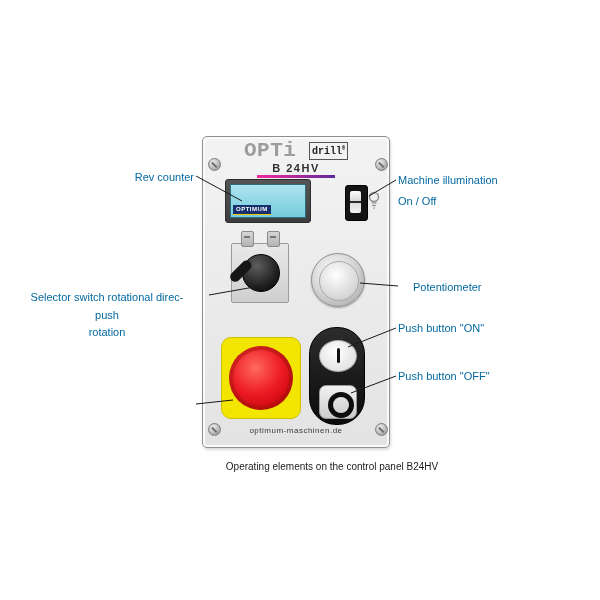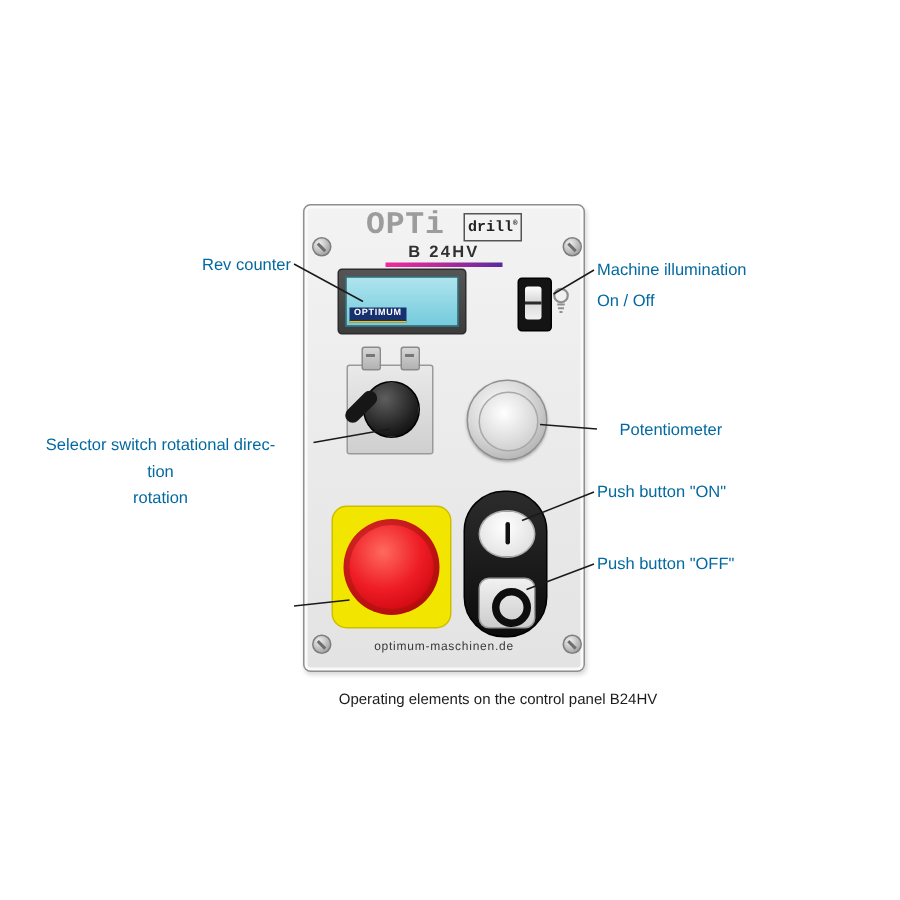--- a/index.html
+++ b/index.html
@@ -188,21 +188,21 @@
 
   <div class="lbl lbl-rev">Rev counter</div>
 
   <div class="lbl lbl-illum">
     <div>Machine illumination</div>
     <div>On / Off</div>
   </div>
 
   <div class="lbl lbl-sel">
     <div>Selector switch rotational direc-</div>
-    <div>tion</div>
+    <div>push</div>
     <div>rotation</div>
   </div>
 
   <div class="lbl lbl-pot">Potentiometer</div>
   <div class="lbl lbl-on">Push button "ON"</div>
   <div class="lbl lbl-off">Push button "OFF"</div>
 
   <div class="caption">Operating elements on the control panel B24HV</div>
 
 </div>

